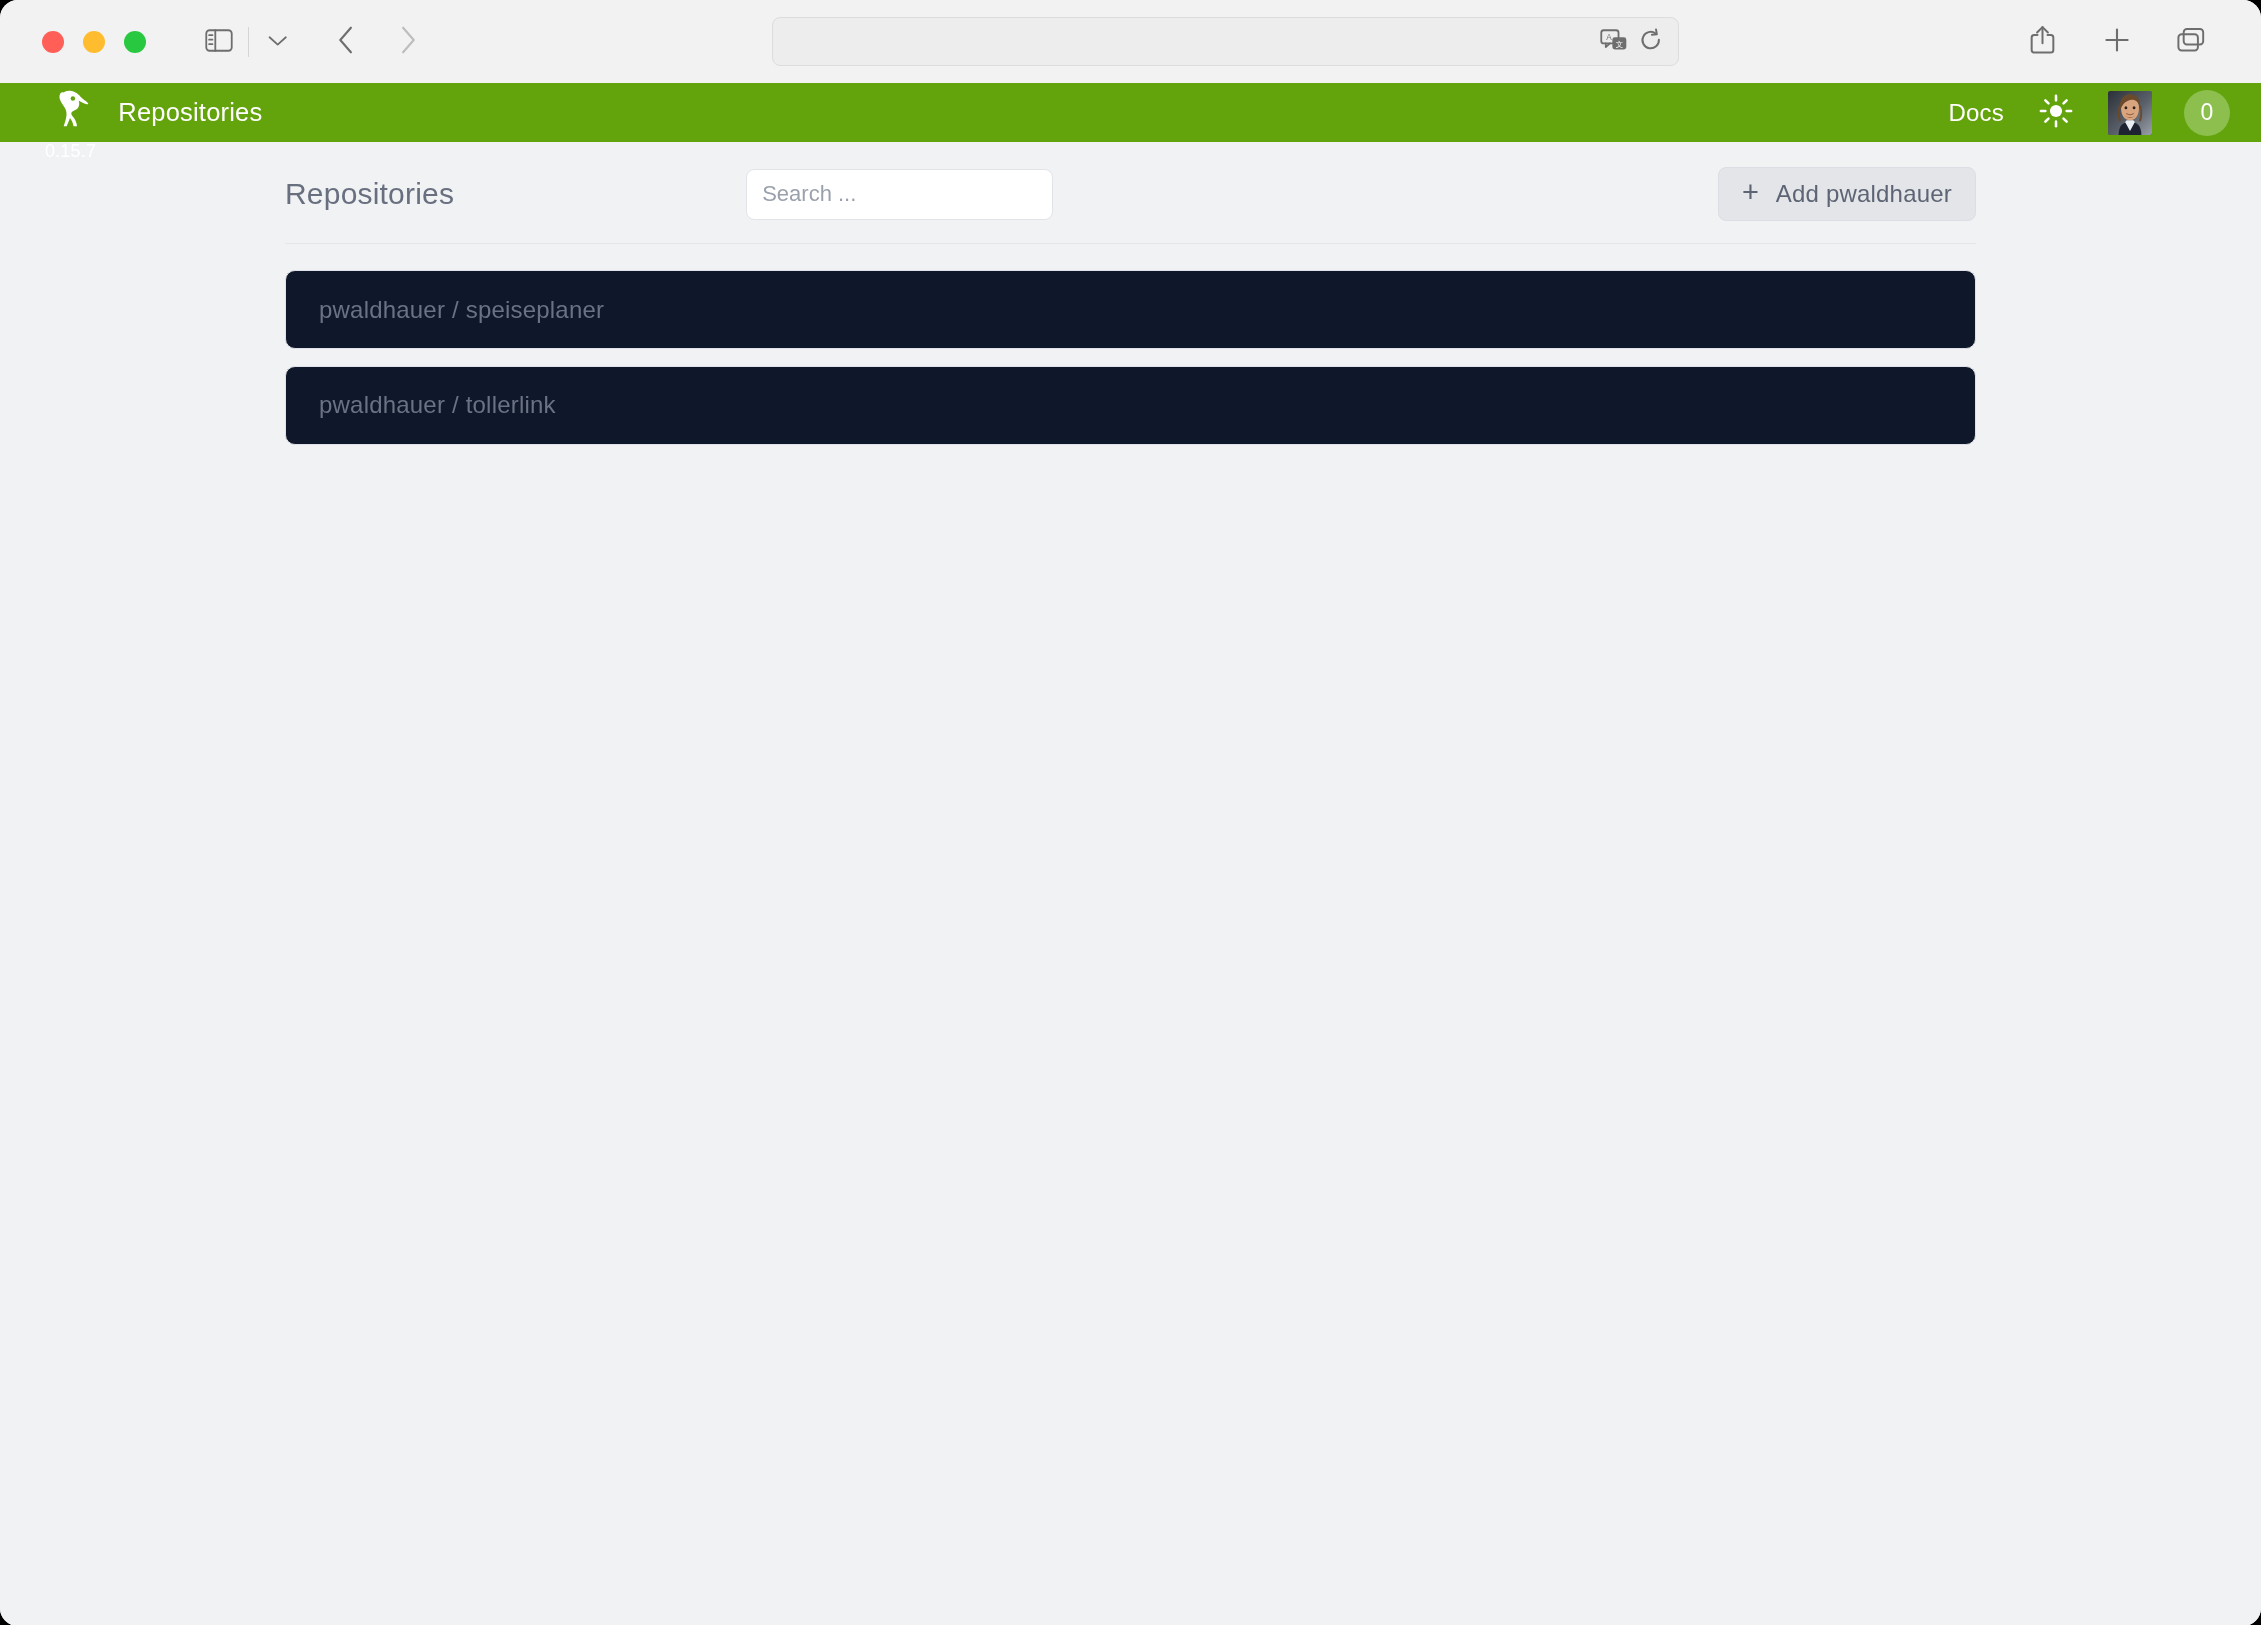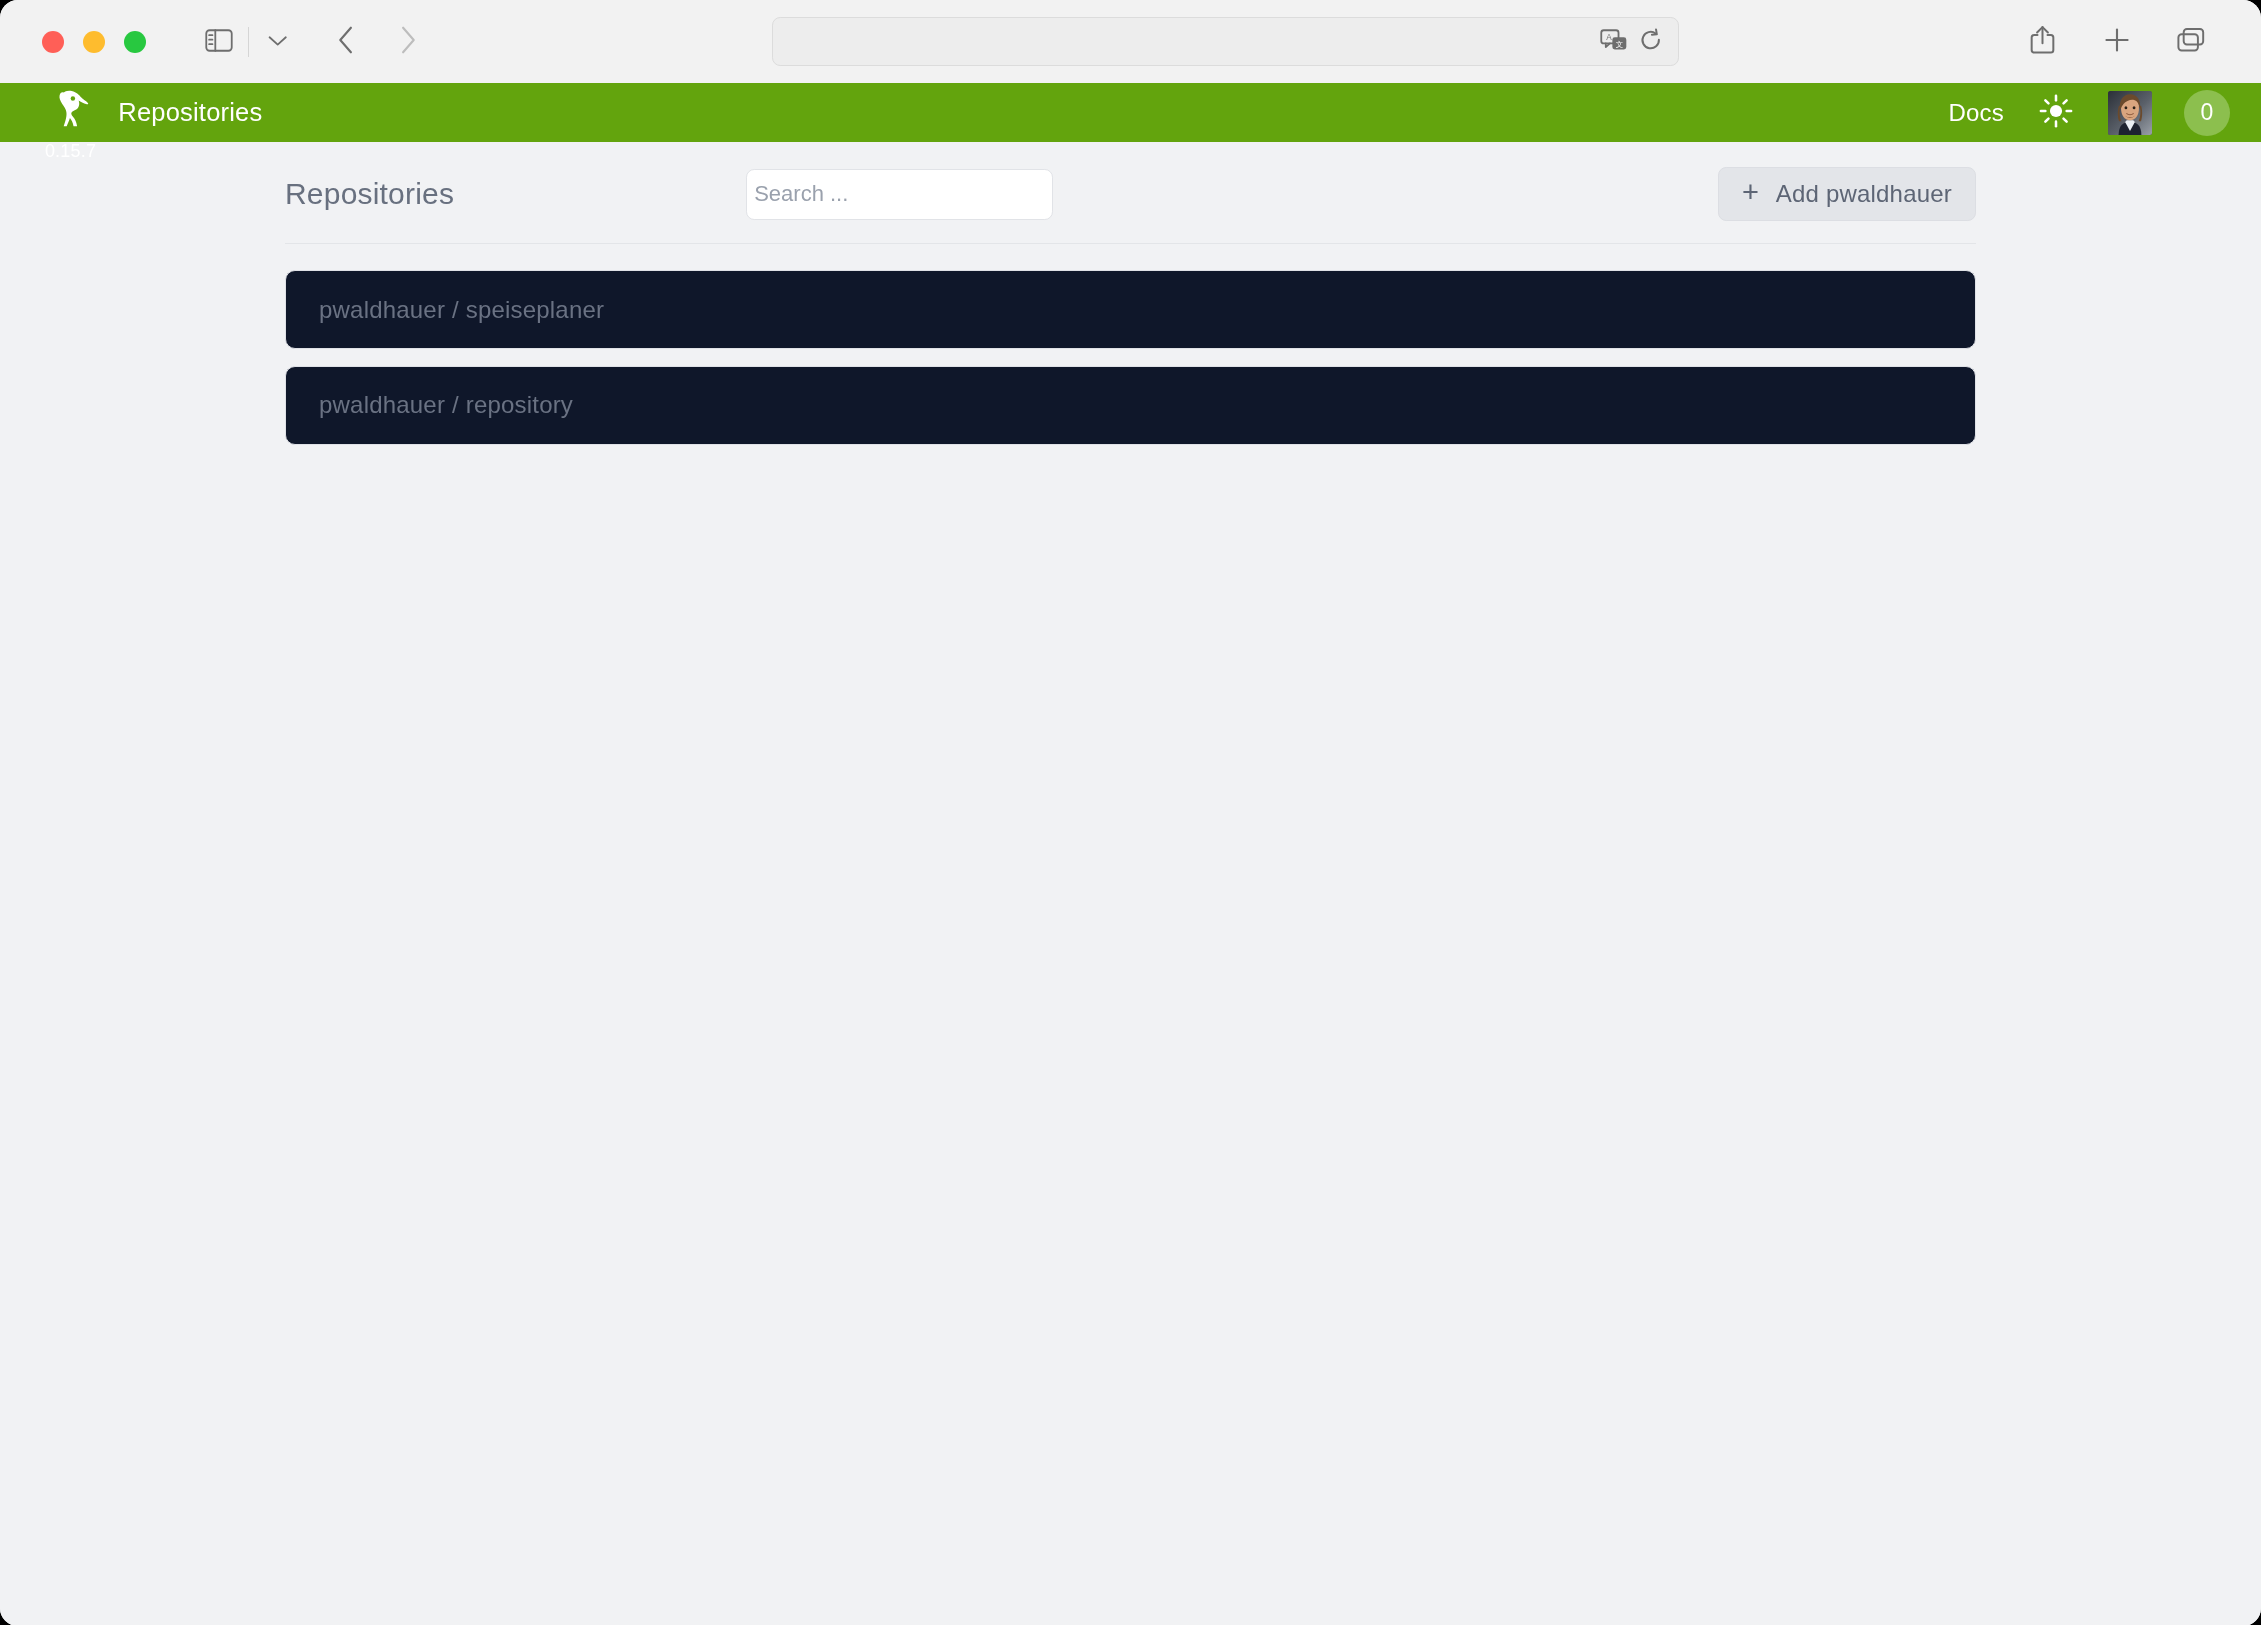--- a/index.html
+++ b/index.html
@@ -215,21 +215,21 @@
     font-weight: 400;
     letter-spacing: 0.2px;
   }
   .toolbar-gap-a { width: 292px; }
   .search-input {
     width: 307px;
     height: 51px;
     background: #ffffff;
     border: 1.2px solid #e1e3e7;
     border-radius: 8.2px;
-    padding: 0 7px;
+    padding: 0 15px;
     font-size: 22px;
     color: #4a5160;
     font-family: "Liberation Sans", sans-serif;
     outline: none;
   }
   .search-input::placeholder {
     color: #9aa1ad;
   }
   .toolbar-gap-b { flex: 1; }
   .add-repo-btn {
@@ -482,21 +482,21 @@
           <span class="plus-glyph">+</span>
           <span>Add pwaldhauer</span>
         </button>
       </div>
 
       <div class="repo-list">
         <a class="repo-item" href="#">
           <span class="repo-name">pwaldhauer / speiseplaner</span>
         </a>
         <a class="repo-item" href="#">
-          <span class="repo-name">pwaldhauer / repository</span>
+          <span class="repo-name">pwaldhauer / tollerlink</span>
         </a>
       </div>
 
     </div>
   </div>
 
 </div>
 
 
 </body></html>

